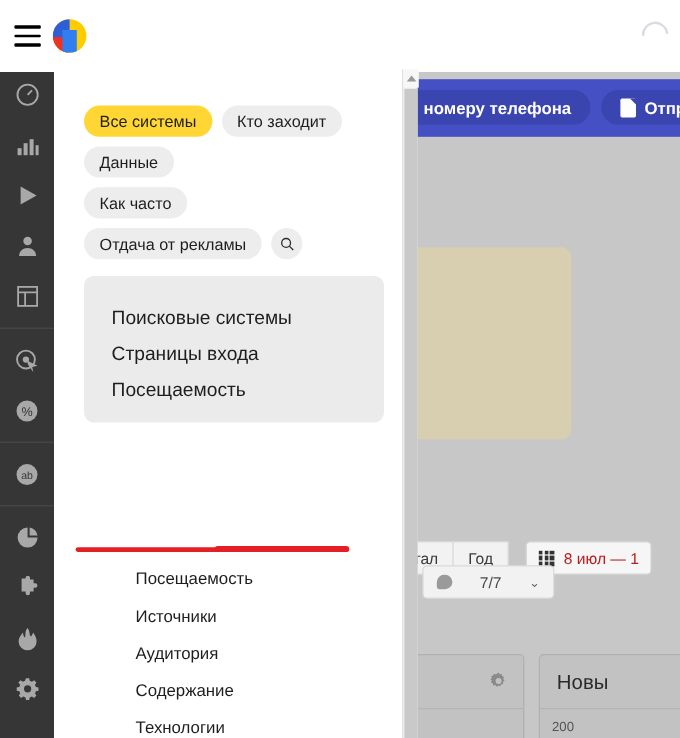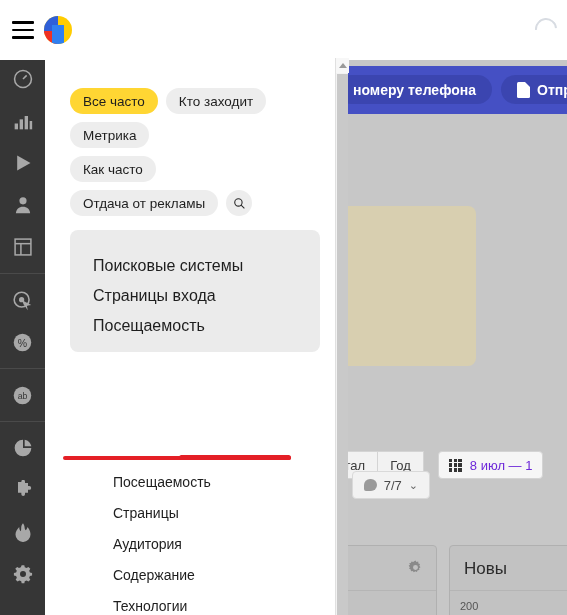--- a/index.html
+++ b/index.html
@@ -221,21 +221,21 @@
     margin-left: 14px;
     height: 28px;
     background: #f6f6f6;
     border: 1px solid #d4d4d4;
     border-radius: 4px;
     display: flex;
     align-items: center;
     gap: 8px;
     padding: 0 10px;
     font-size: 13px;
-    color: #6d28d9;
+    color: #b91c1c;
     white-space: nowrap;
     cursor: pointer;
   }
   .cal-ic {
     width: 13px; height: 13px;
     display: grid;
     grid-template-columns: repeat(3, 1fr);
     grid-template-rows: repeat(3, 1fr);
     gap: 1.4px;
     flex: 0 0 auto;
@@ -249,21 +249,21 @@
     align-items: center;
     gap: 12px;
   }
   .pill-btn {
     height: 28px;
     background: #f2f2f2;
     border: 1px solid #d9d9d9;
     border-radius: 4px;
     display: flex;
     align-items: center;
-    gap: 7px;
+    gap: 23px;
     padding: 0 11px;
     font-size: 13px;
     color: #4a4a4a;
     white-space: nowrap;
     cursor: pointer;
   }
   .pill-ghost {
     height: 28px;
     background: #d0d0d0;
     border-radius: 4px;
@@ -625,25 +625,25 @@
       <svg width="20" height="20" viewBox="0 0 24 24">
         <path class="ic" d="M12 8.4A3.6 3.6 0 1 0 12 15.6 3.6 3.6 0 1 0 12 8.4z M10.4 1.4h3.2l.5 2.6 2.2.9 2.2-1.4 2.3 2.3-1.4 2.2.9 2.2 2.6.5v3.2l-2.6.5-.9 2.2 1.4 2.2-2.3 2.3-2.2-1.4-2.2.9-.5 2.6h-3.2l-.5-2.6-2.2-.9-2.2 1.4-2.3-2.3 1.4-2.2-.9-2.2-2.6-.5v-3.2l2.6-.5.9-2.2L2.7 5.8 5 3.5l2.2 1.4 2.2-.9z"></path>
       </svg>
     </div>
   </div>
 
   <div class="overlay">
 
     <div class="chips">
       <div class="chip-row">
-        <span class="chip active">Все часто</span>
+        <span class="chip active">Все системы</span>
         <span class="chip">Кто заходит</span>
       </div>
       <div class="chip-row">
-        <span class="chip">Метрика</span>
+        <span class="chip">Данные</span>
       </div>
       <div class="chip-row">
         <span class="chip">Как часто</span>
       </div>
       <div class="chip-row">
         <span class="chip">Отдача от рекламы</span>
         <span class="chip-search">
           <svg width="13" height="13" viewBox="0 0 24 24">
             <circle cx="10" cy="10" r="6.8" fill="none" stroke="#2b2b2b" stroke-width="2"></circle>
             <line x1="15" y1="15" x2="21" y2="21" stroke="#2b2b2b" stroke-width="2"></line>
@@ -659,21 +659,21 @@
     </div>
 
     <div class="annot-line"></div>
     <div class="annot-line2"></div>
 
     <div class="navlist">
       <div class="nav-item">
         <span class="nav-label">Посещаемость</span>
       </div>
       <div class="nav-item">
-        <span class="nav-label">Страницы</span>
+        <span class="nav-label">Источники</span>
 
       </div>
       <div class="nav-item">
         <span class="nav-label">Аудитория</span>
 
       </div>
       <div class="nav-item">
         <span class="nav-label">Содержание</span>
 
       </div>

